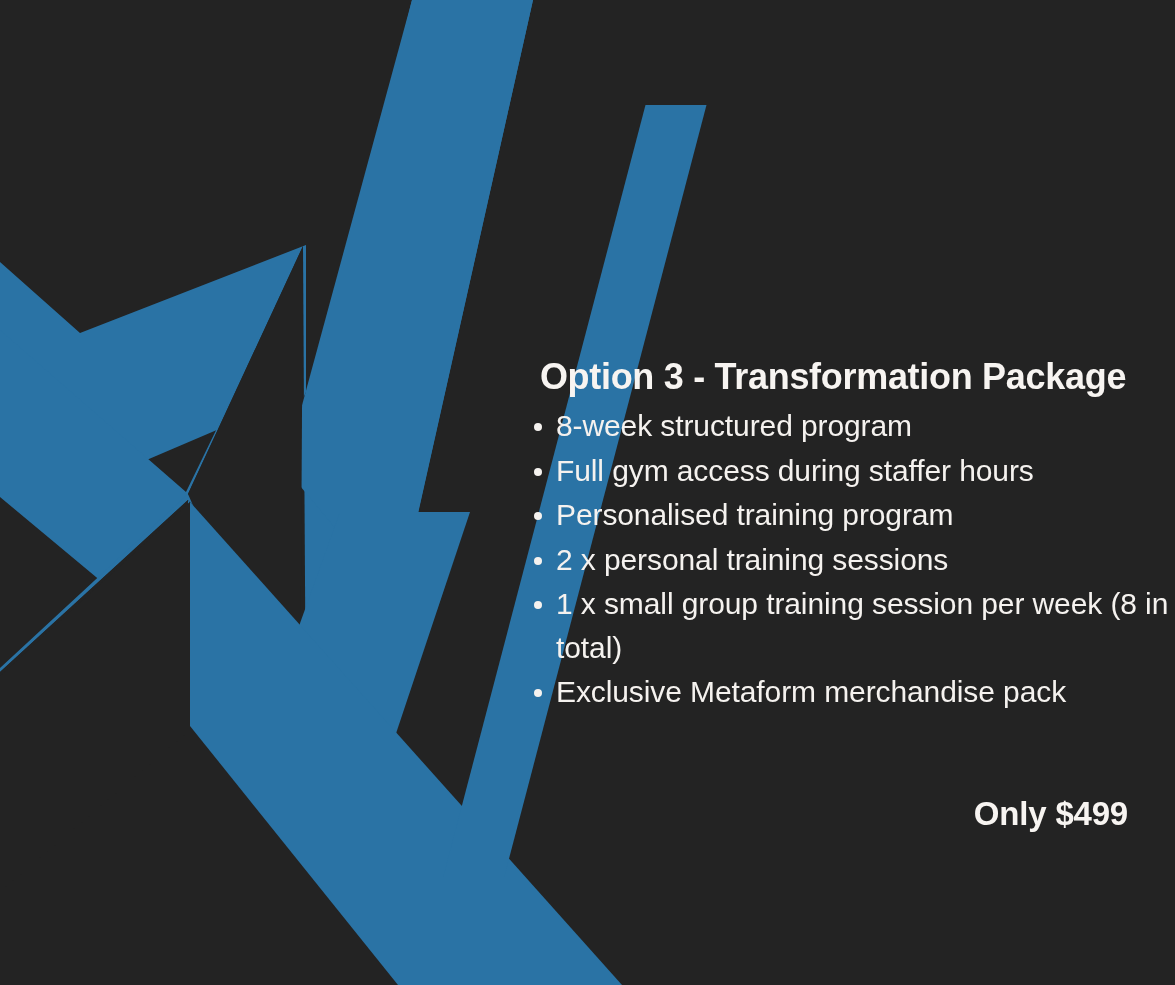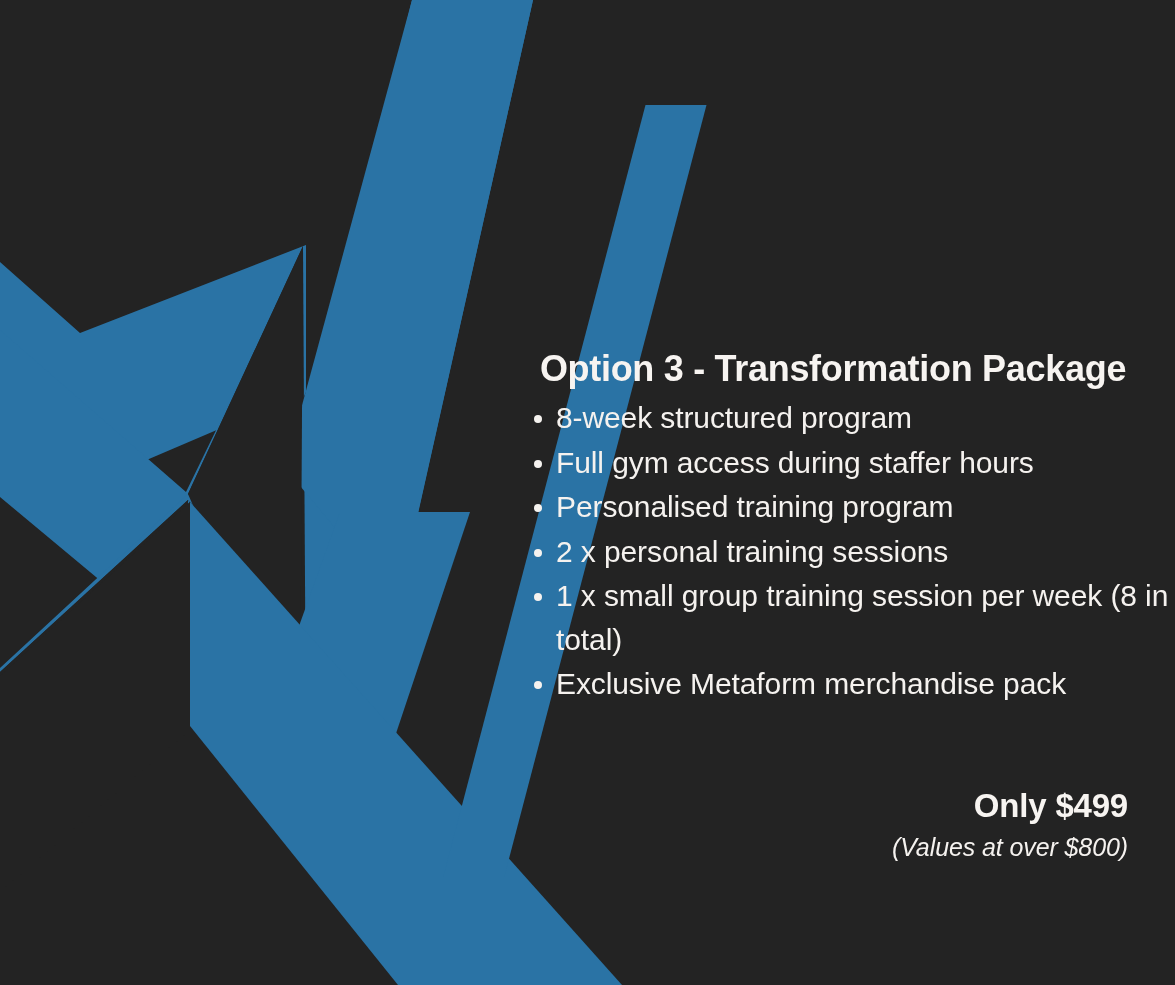--- a/index.html
+++ b/index.html
@@ -21,21 +21,21 @@
     position: absolute;
     left: 0;
     top: 0;
     width: 1175px;
     height: 985px;
     pointer-events: none;
   }
   #content {
     position: absolute;
     left: 440px;
-    top: 0;
+    top: 8px;
     width: 735px;
     height: 926px;
   }
   #offer-title {
     position: absolute;
     left: 63px;
     top: 349px;
     width: 660px;
     margin: 0;
     font-size: 36px;
@@ -162,17 +162,16 @@
       <li>8-week structured program</li>
       <li>Full gym access during staffer hours</li>
       <li>Personalised training program</li>
       <li>2 x personal training sessions</li>
       <li>1 x small group training session per week (8 in total)</li>
       <li>Exclusive Metaform merchandise pack</li>
     </ul>
 
     <div id="price-block">
       <p id="price-main">Only $499</p>
-      <p id="price-note">(Values at over $800)</p>
     </div>
 
   </div>
 </div>
 
 </body></html>

